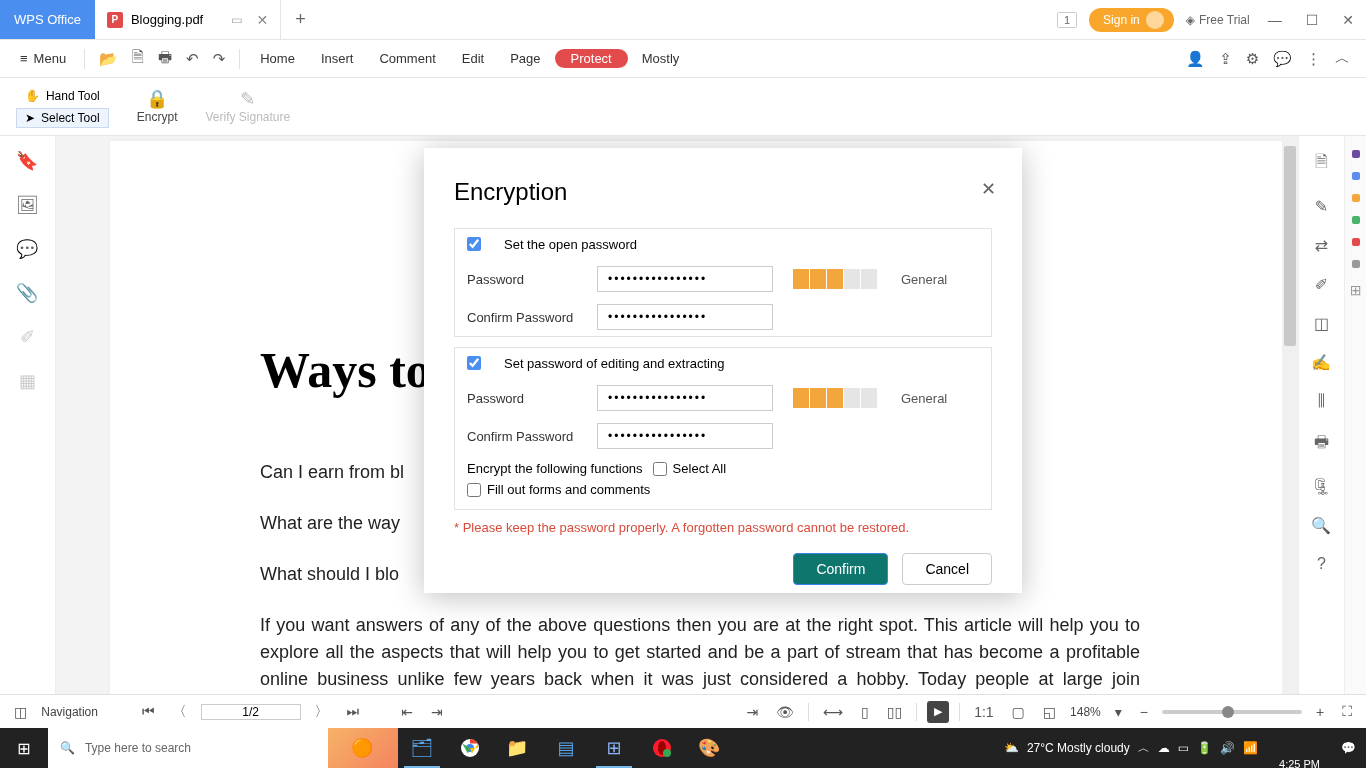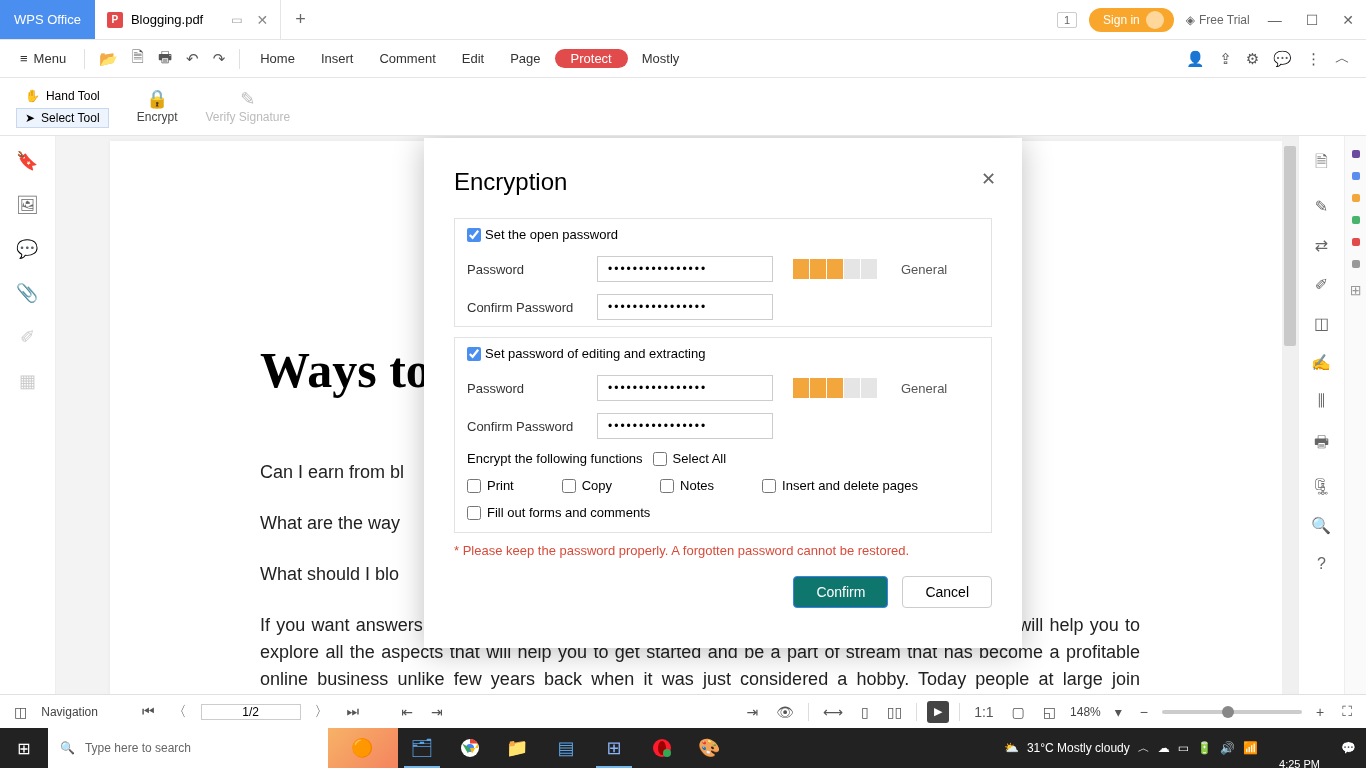--- a/index.html
+++ b/index.html
@@ -49,25 +49,25 @@
 .page p { font-size: 18px; margin-bottom: 24px; color: #222; line-height: 1.5; }
 .page p.just { text-align: justify; }
 .vscroll { position: absolute; right: 0; top: 0; width: 16px; height: 100%; background: #f0f0f0; }
 .vscroll .thumb { position: absolute; left: 2px; width: 12px; background: #c9c9c9; border-radius: 2px; }
 .right-rail { width: 46px; border-left: 1px solid #eee; display: flex; flex-direction: column; align-items: center; padding-top: 14px; gap: 20px; color: #666; background: #fff; }
 .right-rail .rail-icon { font-size: 16px; cursor: pointer; }
 .far-rail { width: 22px; background: #fafafa; border-left: 1px solid #eee; display: flex; flex-direction: column; gap: 14px; padding-top: 14px; align-items: center; }
 .far-rail .dot { width: 8px; height: 8px; border-radius: 2px; }
 
 
-.dialog { position: absolute; left: 368px; top: 2px; width: 598px; background: #fff; box-shadow: 0 4px 28px rgba(0,0,0,0.25); padding: 30px 30px 40px 30px; z-index: 50; }
+.dialog { position: absolute; left: 368px; top: 12px; width: 598px; background: #fff; box-shadow: 0 4px 28px rgba(0,0,0,0.25); padding: 30px 30px 8px 30px; z-index: 50; }
 .dialog h2 { font-size: 24px; font-weight: 400; margin-bottom: 22px; }
 .dialog .close { position: absolute; right: 26px; top: 30px; font-size: 18px; color: #666; cursor: pointer; }
 .dlg-section { border: 1px solid #e2e2e2; padding: 0; margin-bottom: 10px; }
-.dlg-check-row { display: flex; align-items: flex-end; gap: 4px; padding: 8px 12px; font-size: 13px; }
+.dlg-check-row { display: flex; align-items: flex-start; gap: 23px; padding: 8px 12px; font-size: 13px; }
 .dlg-check-row input[type=checkbox] { width: 14px; height: 14px; accent-color: #4a8ef0; }
 .dlg-field { display: flex; align-items: center; gap: 14px; padding: 6px 12px; font-size: 13px; }
 .dlg-field .lbl { width: 116px; color: #333; }
 .dlg-field input[type=password] { height: 26px; width: 176px; border: 1px solid #ccc; padding: 0 10px; letter-spacing: 2px; font-size: 12px; }
 .strength { display: flex; gap: 1px; margin-left: 6px; }
 .strength .bar { width: 16px; height: 20px; background: #e5e5e5; }
 .strength .bar.on { background: #f2a63c; }
 .strength-label { margin-left: 10px; color: #555; }
 .fn-row { display: flex; align-items: center; gap: 10px; padding: 6px 12px; font-size: 13px; flex-wrap: wrap; }
 .fn-opts { display: flex; gap: 48px; padding: 6px 12px 12px 12px; font-size: 13px; flex-wrap: wrap; }
@@ -250,38 +250,20 @@
         </div>
         <div class="dlg-field">
           <span class="lbl">Confirm Password</span>
           <input type="password" value="••••••••••••••••" style="">
         </div>
         <div class="fn-row">
           <span>Encrypt the following functions</span>
           <label>
               <input type="checkbox" style=""> 
               <span>Select All</span>
-            </label>
-        </div>
-        <div class="fn-opts">
-          <label>
-              <input type="checkbox" style=""> 
-              <span>Print</span>
-            </label>
-          <label>
-              <input type="checkbox" style=""> 
-              <span>Copy</span>
-            </label>
-          <label>
-              <input type="checkbox" style=""> 
-              <span>Notes</span>
-            </label>
-          <label>
-              <input type="checkbox" style=""> 
-              <span>Insert and delete pages</span>
             </label>
         </div>
         <div class="fn-opts" style="padding-top:0">
           <label>
               <input type="checkbox" style=""> 
               <span>Fill out forms and comments</span>
             </label>
         </div>
       </div>
 
@@ -379,21 +361,21 @@
           <circle cx="10" cy="10" r="9" fill="#ff1b2d"></circle>
           <ellipse cx="10" cy="10" rx="4" ry="7" fill="#9c0000"></ellipse>
           <circle cx="15" cy="15" r="4" fill="#34a853"></circle>
         </svg>
     </div>
     <div class="tb-icon">🎨</div>
   </div>
   <div class="tb-spacer"></div>
   <div class="sys">
     <span>⛅</span>
-    <span>31°C  Mostly cloudy</span>
+    <span>27°C  Mostly cloudy</span>
     <span>︿</span>
     <span>☁</span>
     <span>▭</span>
     <span>🔋</span>
     <span>🔊</span>
     <span>📶</span>
     <div class="clock">
       <div>4:25 PM</div>
       <div>06/08/2022</div>
     </div>

